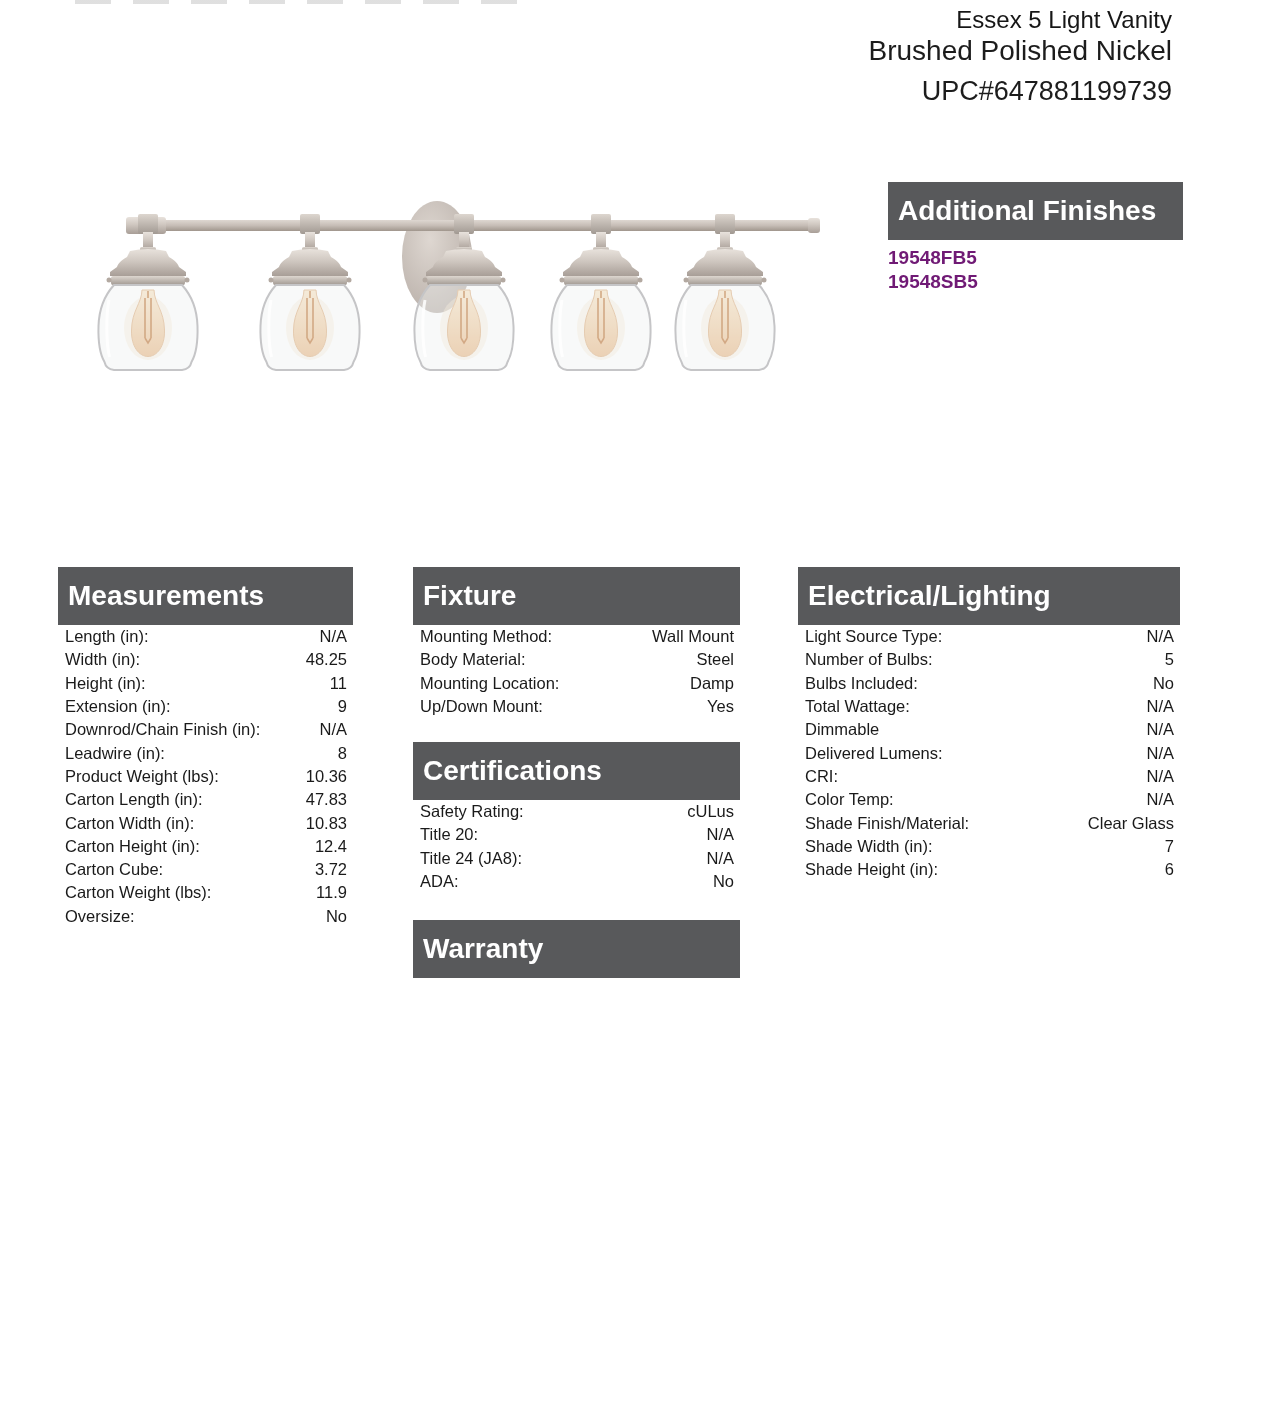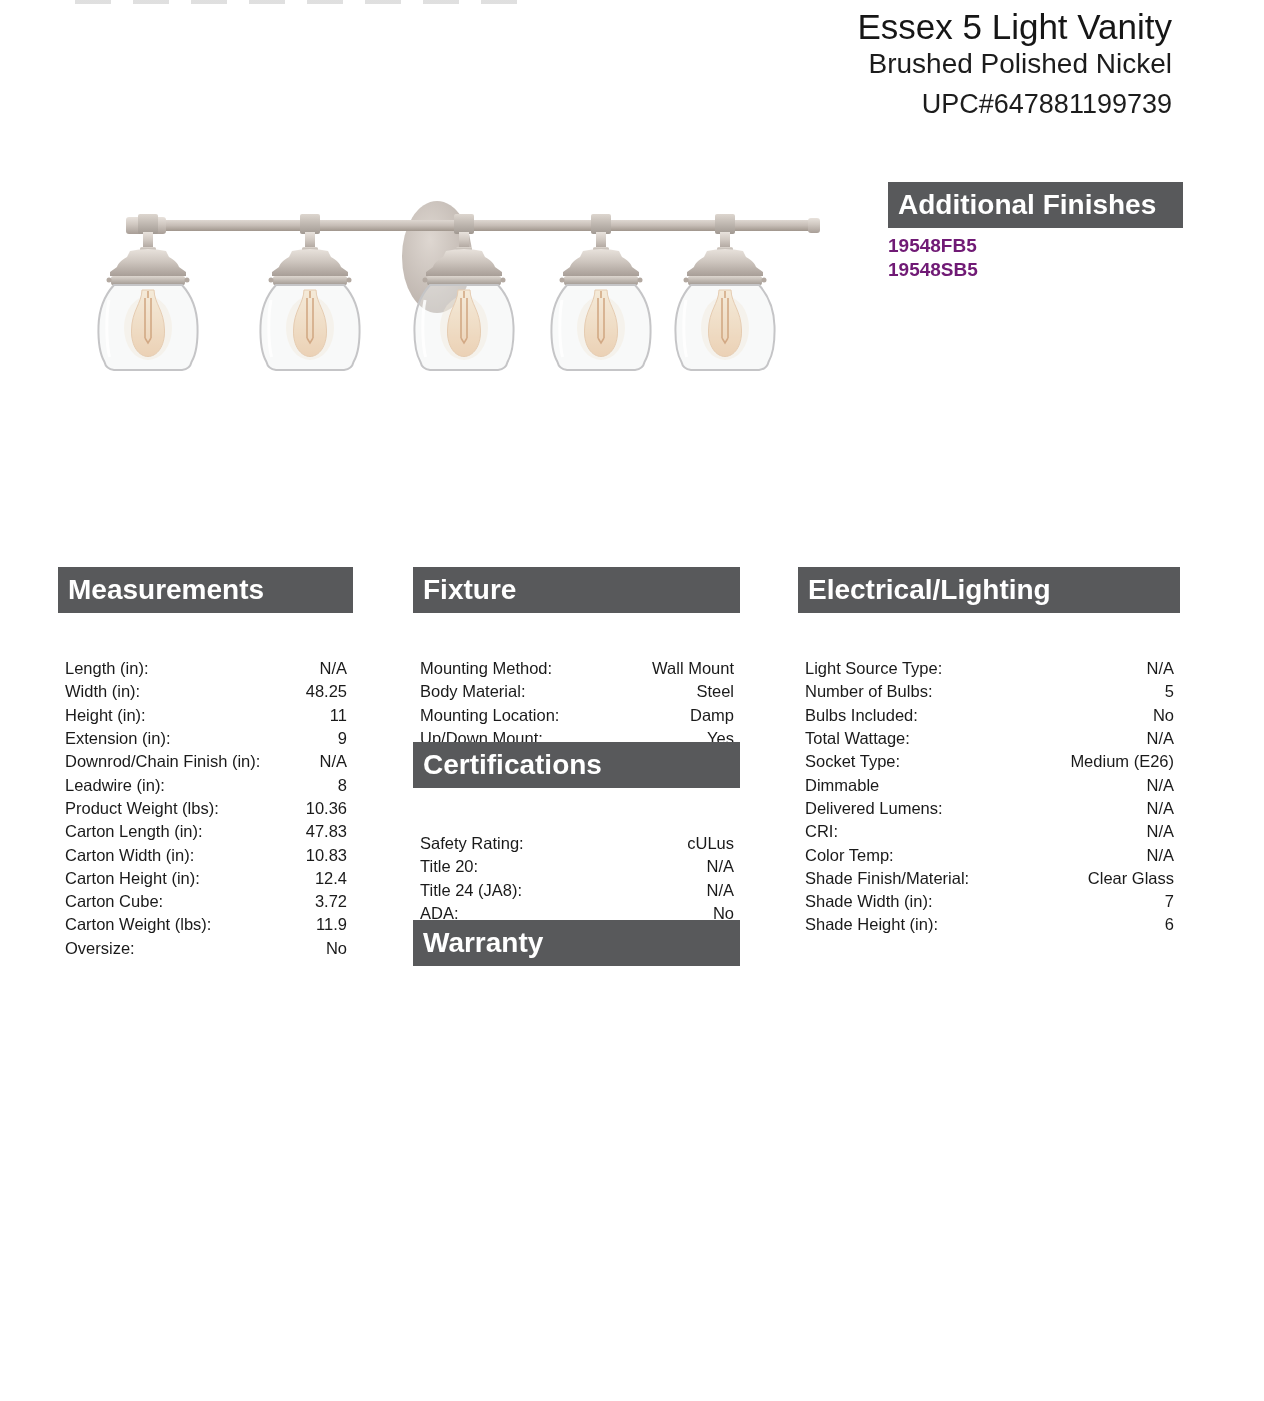--- a/index.html
+++ b/index.html
@@ -6,36 +6,36 @@
   #page{position:relative;width:1264px;height:1401px;background:#ffffff;overflow:hidden;
         font-family:"Liberation Sans", sans-serif;color:#1a1a1a;}
 
   
   .clipped-top{position:absolute;left:75px;top:0;width:446px;height:4px;
     background:repeating-linear-gradient(90deg,#dcdcdc 0 36px,transparent 36px 58px);
     opacity:.9;}
 
   
   .title-block{position:absolute;top:6px;right:92px;text-align:right;line-height:1.18;}
-  .product-title{font-size:35px;color:#161616;}
+  .product-title{font-size:24px;color:#161616;}
   .product-finish{font-size:28px;color:#1c1c1c;}
   .product-upc{font-size:27px;color:#1c1c1c;margin-top:9px;}
 
   
   .fixture-art{position:absolute;left:60px;top:150px;width:790px;height:270px;}
 
   
   .finishes{position:absolute;left:888px;top:182px;width:295px;}
-  .spec-bar{height:46px;background:#58595b;color:#ffffff;font-weight:bold;font-size:28px;
+  .spec-bar{height:58px;background:#58595b;color:#ffffff;font-weight:bold;font-size:28px;
     display:flex;align-items:center;padding-left:10px;box-sizing:border-box;text-align:right;}
   .finish-items{margin-top:6px;font-weight:bold;font-size:19px;line-height:24px;color:#701a75;}
 
   
   .spec{position:absolute;}
-  .rows{width:100%;margin-top:44px;}
+  .rows{width:100%;}
   .row{height:23.3px;display:flex;justify-content:space-between;align-items:center;
        font-size:16.5px;padding:0 6px 0 7px;box-sizing:border-box;}
   .row .lbl{white-space:nowrap;}
   .row .val{white-space:nowrap;text-align:right;}
   .warranty-text{margin-top:6px;font-size:16.5px;padding-left:7px;height:23px;
        display:flex;align-items:center;}
 </style>
 </head>
 <body>
 
@@ -256,24 +256,20 @@
         <div class="row">
           <span class="lbl">Bulbs Included:</span>
           <span class="val">No</span>
         </div>
 
         <div class="row">
           <span class="lbl">Total Wattage:</span>
           <span class="val">N/A</span>
         </div>
 
-        <div class="row">
-          <span class="lbl">Socket Type:</span>
-          <span class="val">Medium (E26)</span>
-        </div>
 
         <div class="row">
           <span class="lbl">Dimmable</span>
           <span class="val">N/A</span>
         </div>
 
         <div class="row">
           <span class="lbl">Delivered Lumens:</span>
           <span class="val">N/A</span>
         </div>

